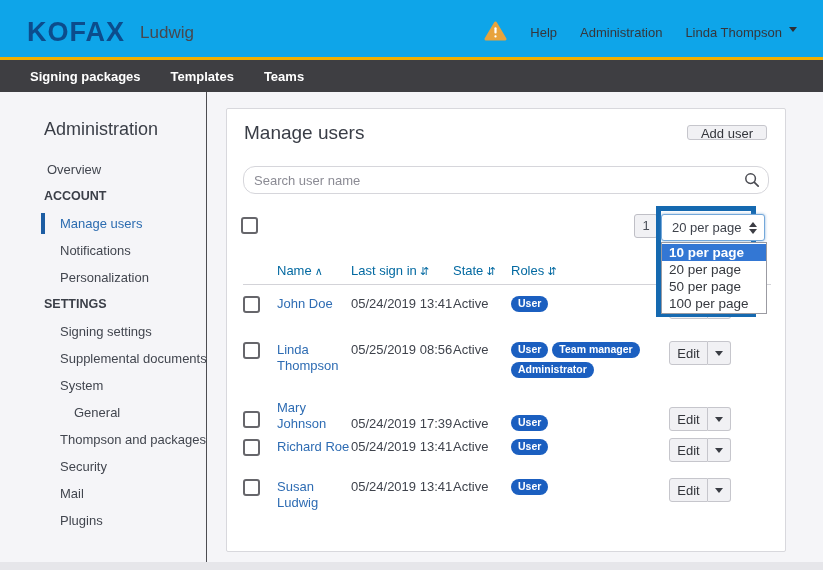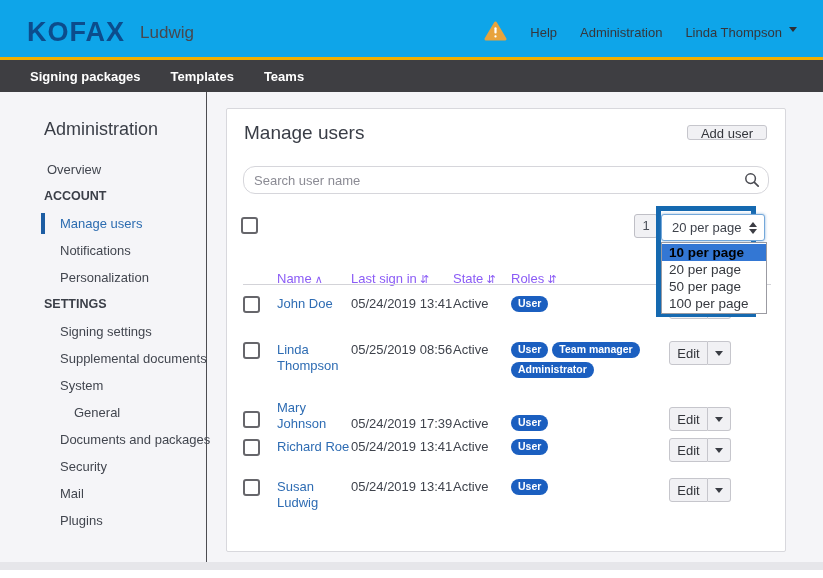--- a/index.html
+++ b/index.html
@@ -185,25 +185,25 @@
     font-size: 13px;
     color: #4a4f58;
     text-align: center;
     line-height: 22px;
     cursor: pointer;
   }
 
   
   .thead {
     position: absolute;
-    left: 0; right: 0; top: 162px;
+    left: 0; right: 0; top: 154px;
     display: flex;
     padding-left: 16px;
     font-size: 13px;
-    color: #8b5cf6;
+    color: #0369a1;
   }
   .c-check { width: 34px; }
   .c-name  { width: 74px; }
   .c-date  { width: 102px; white-space: nowrap; }
   .c-state { width: 58px; }
   .c-roles { width: 152px; }
   .th { cursor: pointer; }
   .sort-icon { font-family: "DejaVu Sans", sans-serif; font-size: 11px; margin-left: 3px; }
   .head-divider {
     position: absolute;
@@ -300,21 +300,21 @@
   .ps-dropdown {
     width: 106px;
     margin: 1px auto 0;
     background: #fff;
     border: 1px solid #9b9ba2;
     padding: 1px 0;
     font-size: 13.5px;
     color: #36393f;
   }
   .ps-option { line-height: 17px; padding-left: 7px; white-space: nowrap; cursor: pointer; }
-  .ps-option.highlighted { background: #3377d4; color: #000000; font-weight: 600; }
+  .ps-option.highlighted { background: #3377d4; color: #ffffff; font-weight: 600; }
 </style>
 </head>
 <body>
 
 <div class="top-header">
   <span class="logo">KOFAX</span>
   <span class="product">Ludwig</span>
   <div class="header-menu">
     <span>
       <svg width="23" height="20" viewBox="0 0 23 20">
@@ -348,21 +348,21 @@
       <span class="active-bar"></span>
       <span>Manage users</span>
     </div>
     <div class="sb-item lvl1">Notifications</div>
     <div class="sb-item lvl1">Personalization</div>
     <div class="sb-section">SETTINGS</div>
     <div class="sb-item lvl1">Signing settings</div>
     <div class="sb-item lvl1">Supplemental documents</div>
     <div class="sb-item lvl1">System</div>
     <div class="sb-item lvl2">General</div>
-    <div class="sb-item lvl1">Documents and packages</div>
+    <div class="sb-item lvl1">Thompson and packages</div>
     <div class="sb-item lvl1">Security</div>
     <div class="sb-item lvl1">Mail</div>
     <div class="sb-item lvl1">Plugins</div>
   </div>
 
   <div class="card">
     <div class="page-title">Manage users</div>
     <button class="btn add-user-btn">Add user</button>
 
     <div class="search-wrap">

